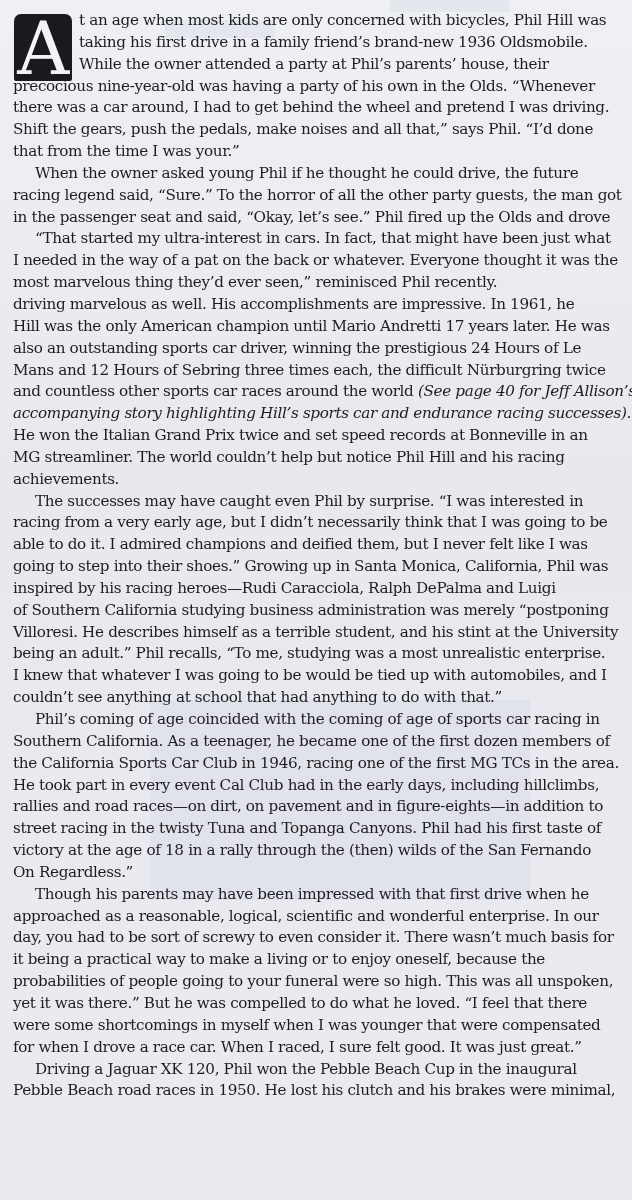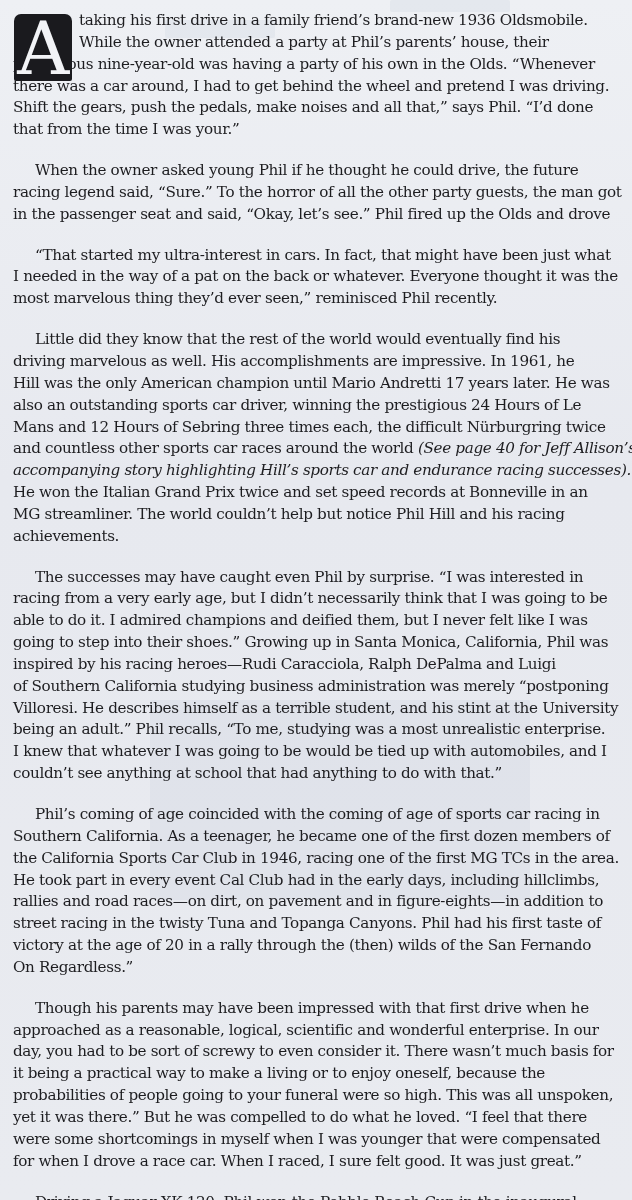--- a/index.html
+++ b/index.html
@@ -37,21 +37,20 @@
       letter-spacing: -0.35px;
     }
     .line {
       height: 21.85px;
       line-height: 21.85px;
       white-space: nowrap;
       overflow: visible;
     }
     .line.indent {
       padding-left: 22px;
-      margin-top: 19px;
     }
     .line.dc {
       padding-left: 66px;
     }
     .it {
       font-style: italic;
     }
     .dropcap {
       position: absolute;
       left: 1px;
@@ -74,20 +73,21 @@
 
 <div class="page">
   <div class="bleed" style="left:165px;top:20px;width:110px;height:18px;"></div>
   <div class="bleed" style="left:390px;top:0px;width:120px;height:12px;"></div>
   <div class="bleed" style="left:150px;top:700px;width:380px;height:200px;"></div>
 
   <div class="article">
     <div class="dropcap">A</div>
 
     <div>
+      <div class="line dc">t an age when most kids are only concerned with bicycles, Phil Hill was</div>
       <div class="line dc">taking his first drive in a family friend’s brand-new 1936 Oldsmobile.</div>
       <div class="line dc">While the owner attended a party at Phil’s parents’ house, their</div>
       <div class="line">precocious nine-year-old was having a party of his own in the Olds.  “Whenever</div>
       <div class="line">there was a car around, I had to get behind the wheel and pretend I was driving.</div>
       <div class="line">Shift the gears, push the pedals, make noises and all that,” says Phil.  “I’d done</div>
       <div class="line">that from the time I was your.”</div>
     </div>
 
     <div>
       <div class="line indent">When the owner asked young Phil if he thought he could drive, the future</div>
@@ -95,21 +95,20 @@
       <div class="line">in the passenger seat and said, “Okay, let’s see.”  Phil fired up the Olds and drove</div>
     </div>
 
     <div>
       <div class="line indent">“That started my ultra-interest in cars.  In fact, that might have been just what</div>
       <div class="line">I needed in the way of a pat on the back or whatever.  Everyone thought it was the</div>
       <div class="line">most marvelous thing they’d ever seen,” reminisced Phil recently.</div>
     </div>
 
     <div>
-      <div class="line indent">Little did they know that the rest of the world would eventually find his</div>
       <div class="line">driving marvelous as well.  His accomplishments are impressive.  In 1961, he</div>
       <div class="line">Hill was the only American champion until Mario Andretti 17 years later.  He was</div>
       <div class="line">also an outstanding sports car driver, winning the prestigious 24 Hours of Le</div>
       <div class="line">Mans and 12 Hours of Sebring three times each, the difficult Nürburgring twice</div>
       <div class="line"><span>and countless other sports car  races around the world </span><span class="it">(See page 40 for Jeff Allison’s</span></div>
       <div class="line it">accompanying story highlighting Hill’s sports car and endurance racing successes).</div>
       <div class="line">He won the Italian Grand Prix twice and set speed records at Bonneville in an</div>
       <div class="line">MG streamliner.  The world couldn’t help but notice Phil Hill and his racing</div>
       <div class="line">achievements.</div>
     </div>
@@ -127,21 +126,21 @@
       <div class="line">couldn’t see anything at school that had anything to do with that.”</div>
     </div>
 
     <div>
       <div class="line indent">Phil’s coming of age coincided with the coming of age of sports car racing in</div>
       <div class="line">Southern California.   As a teenager, he became one of the first dozen members of</div>
       <div class="line">the California Sports Car Club in 1946, racing one of the first MG TCs in the area.</div>
       <div class="line">He took part in every event Cal Club had in the early days, including hillclimbs,</div>
       <div class="line">rallies and road races—on dirt, on pavement and in figure-eights—in addition to</div>
       <div class="line">street racing in the twisty Tuna and Topanga Canyons.  Phil had his first taste of</div>
-      <div class="line">victory at the age of 20 in a rally through the (then) wilds of the San Fernando</div>
+      <div class="line">victory at the age of 18 in a rally through the (then) wilds of the San Fernando</div>
       <div class="line">On Regardless.”</div>
     </div>
 
     <div>
       <div class="line indent">Though his parents may have been impressed with that first drive when he</div>
       <div class="line">approached as a reasonable, logical, scientific and wonderful enterprise.  In our</div>
       <div class="line">day, you had to be sort of screwy to even consider it.  There wasn’t much basis for</div>
       <div class="line">it being a practical way to make a living or to enjoy oneself, because the</div>
       <div class="line">probabilities of people going to your funeral were so high.  This was all unspoken,</div>
       <div class="line">yet it was there.”  But he was compelled to do what he loved.  “I feel that there</div>

